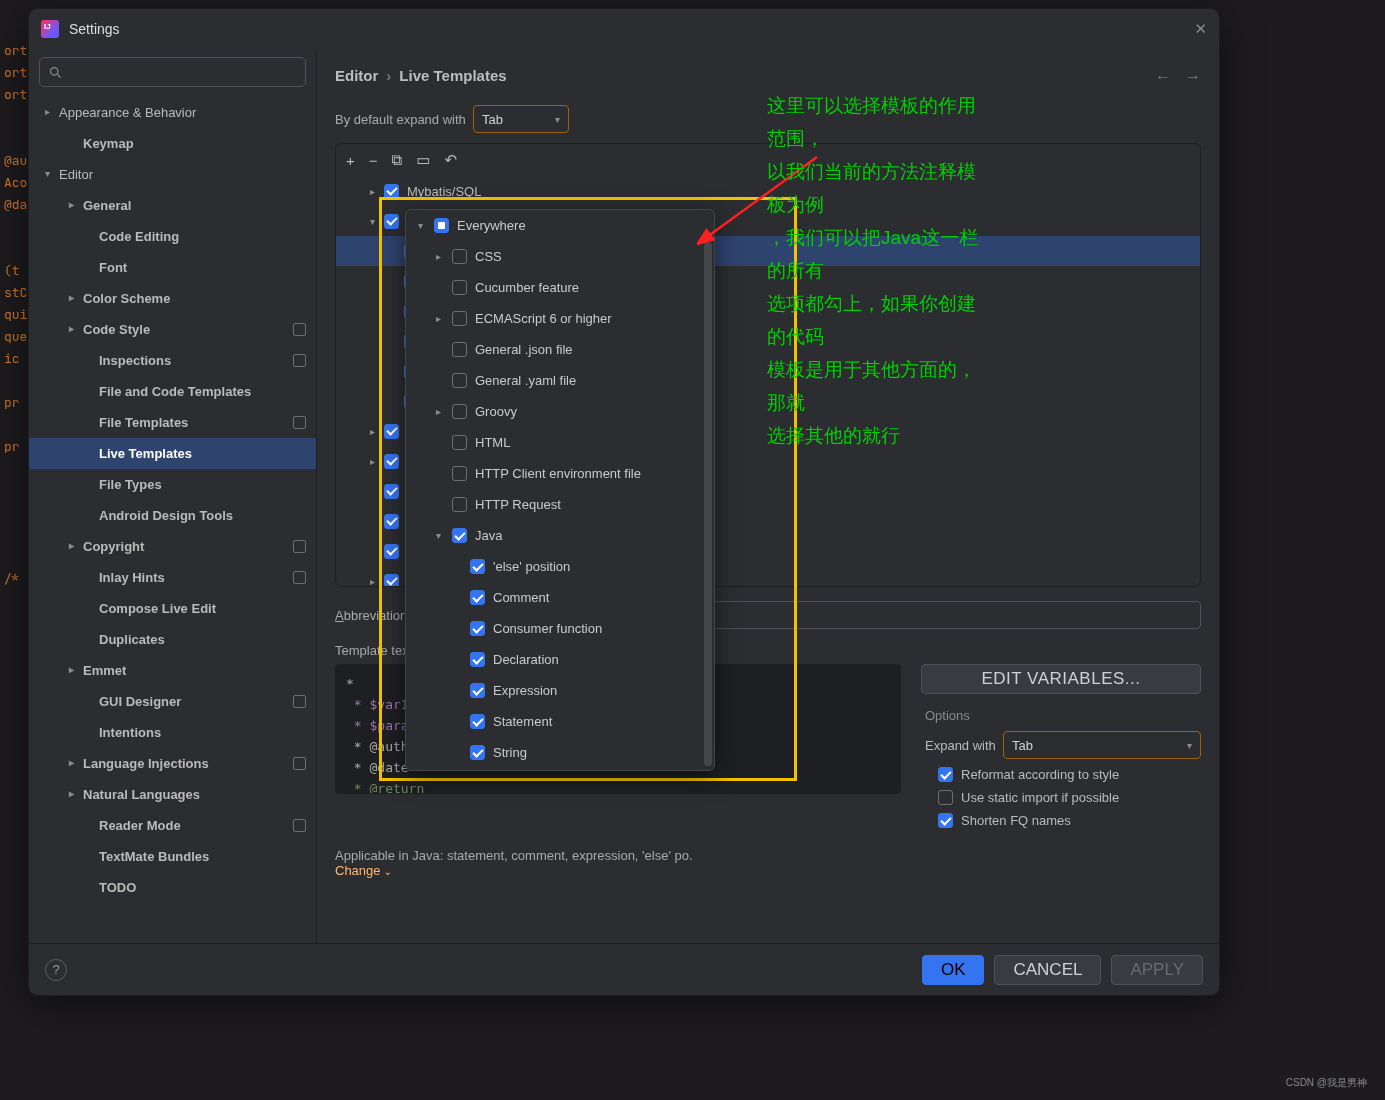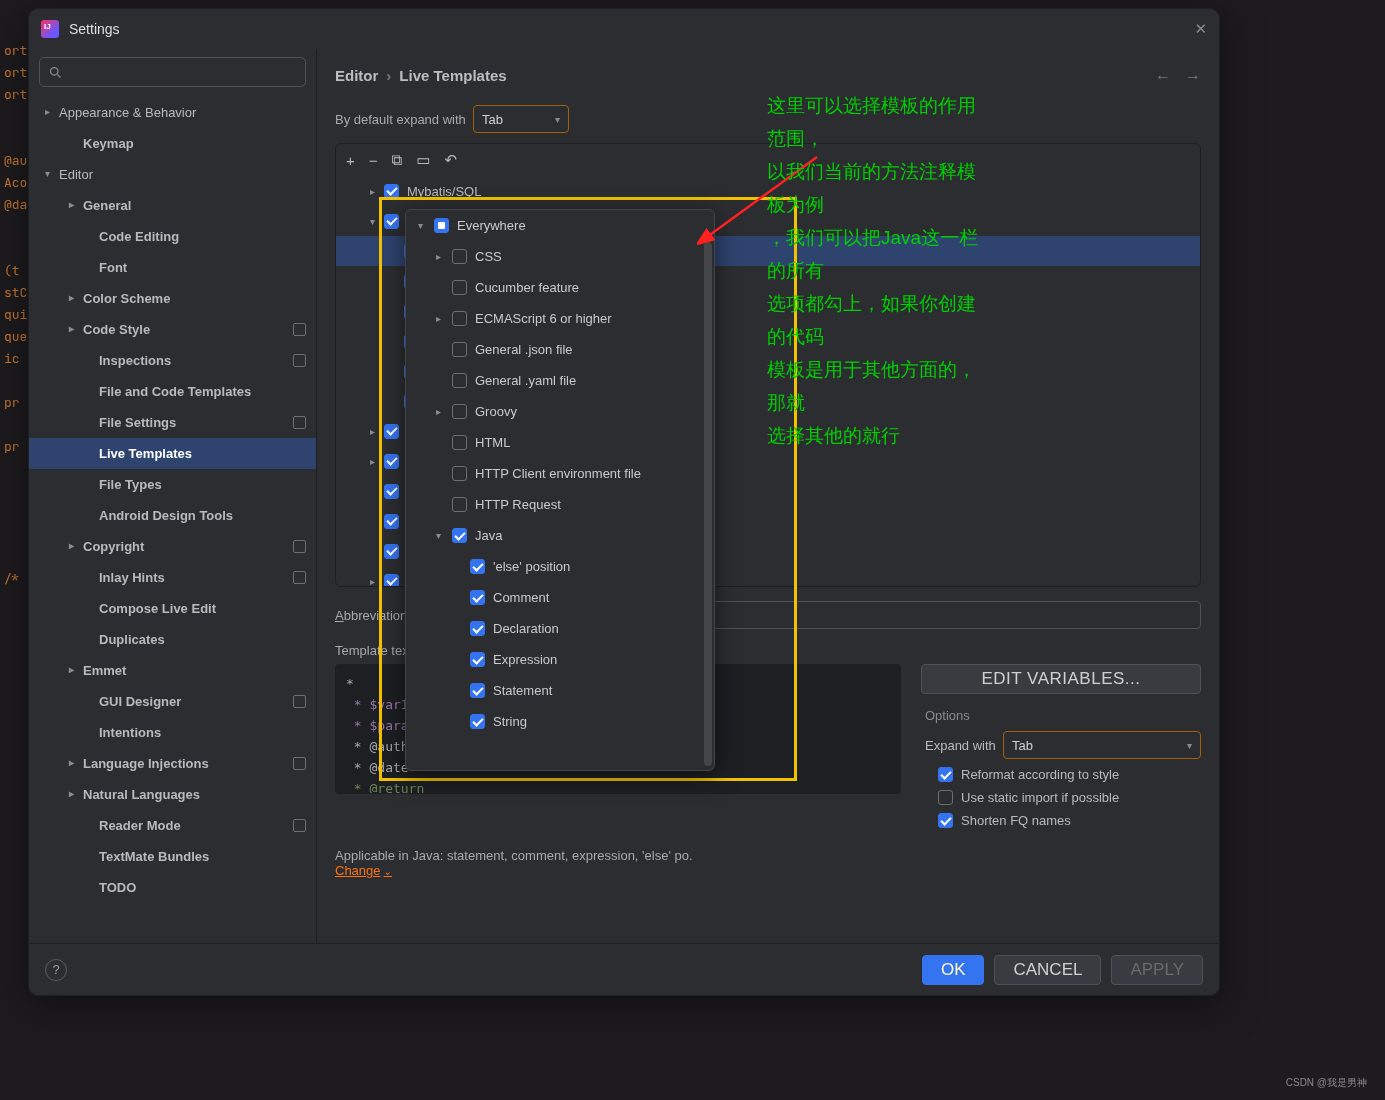--- a/index.html
+++ b/index.html
@@ -45,26 +45,26 @@
   .cbox.checked::after{content:'';width:4px;height:8px;border:2px solid #fff;border-top:0;border-left:0;transform:rotate(45deg);margin-top:-2px;}
   .abbrev-row{display:flex;align-items:center;margin:14px 0 6px 0;color:#a9a9a9;}
   .abbrev-row .u{text-decoration:underline;}
   .text-input{height:28px;background:#2b2d30;border:1px solid #4e5157;border-radius:4px;padding:0 8px;color:#d0d0d0;margin-left:8px;}
   .full{flex:1;}
   .editor-area{display:flex;gap:20px;}
   .code-editor{flex:1;background:#1e1f22;border:1px solid #1e1f22;border-radius:4px;height:130px;padding:8px 10px;font-family:Consolas,monospace;color:#a9a9a9;font-size:13px;line-height:21px;white-space:pre;overflow:hidden;}
   .code-editor .v{color:#9876aa;}
   .options-box{width:280px;}
   .btn{display:inline-flex;align-items:center;justify-content:center;height:30px;padding:0 18px;border-radius:4px;background:#393b40;color:#d0d0d0;cursor:pointer;font-size:17px;border:1px solid #4e5157;}
-  .btn.primary{background:#3574f0;border-color:#3574f0;color:#fef9c3;}
+  .btn.primary{background:#3574f0;border-color:#3574f0;color:#000000;}
   .btn.disabled{color:#6a6a6a;}
   .options-h{color:#8a8a8a;margin:14px 0 8px 4px;}
   .opt-row{display:flex;align-items:center;margin:8px 0 8px 17px;}
   .applicable{color:#a9a9a9;margin:12px 0;}
-  .link{color:#f97316;cursor:pointer;text-decoration:underline;}
+  .link{color:#fdba74;cursor:pointer;}
   .link .chev{font-size:10px;margin-left:3px;}
   .popup-hl{position:absolute;border:3px solid #f2c200;pointer-events:none;}
   .context-popup{position:absolute;background:#2b2d30;border:1px solid #43454a;border-radius:6px;box-shadow:0 6px 24px rgba(0,0,0,.5);overflow:hidden;}
   .context-popup .row{display:flex;align-items:center;height:31px;padding:0 12px;color:#cacaca;}
   .context-popup .row .arrow{width:16px;color:#8c8c8c;font-size:10px;}
   .context-popup .row.l1{padding-left:30px;}
   .context-popup .row.l2{padding-left:48px;}
   .cbox.half{background:#3574f0;border-color:#3574f0;}
   .cbox.half::after{content:'';width:7px;height:7px;background:#fff;border-radius:1px;}
   .context-popup .scroll{position:absolute;right:2px;top:32px;bottom:4px;width:8px;background:rgba(255,255,255,.12);border-radius:4px;}
@@ -153,21 +153,21 @@
             <span class="gear"></span>
           </div>
           <div class="tree-item l2">
             <span>Inspections</span>
             <span class="gear"></span>
           </div>
           <div class="tree-item l2">
             <span>File and Code Templates</span>
           </div>
           <div class="tree-item l2">
-            <span>File Settings</span>
+            <span>File Templates</span>
             <span class="gear"></span>
           </div>
           <div class="tree-item l2 selected">
             <span>Live Templates</span>
           </div>
           <div class="tree-item l2">
             <span>File Types</span>
           </div>
           <div class="tree-item l2">
             <span>Android Design Tools</span>
@@ -431,20 +431,25 @@
             <span>'else' position</span>
           </div>
           <div class="row l2">
             <span class="arrow"></span>
             <span class="cbox checked"></span>
             <span>Comment</span>
           </div>
           <div class="row l2">
             <span class="arrow"></span>
             <span class="cbox checked"></span>
+            <span>Consumer function</span>
+          </div>
+          <div class="row l2">
+            <span class="arrow"></span>
+            <span class="cbox checked"></span>
             <span>Declaration</span>
           </div>
           <div class="row l2">
             <span class="arrow"></span>
             <span class="cbox checked"></span>
             <span>Expression</span>
           </div>
           <div class="row l2">
             <span class="arrow"></span>
             <span class="cbox checked"></span>

